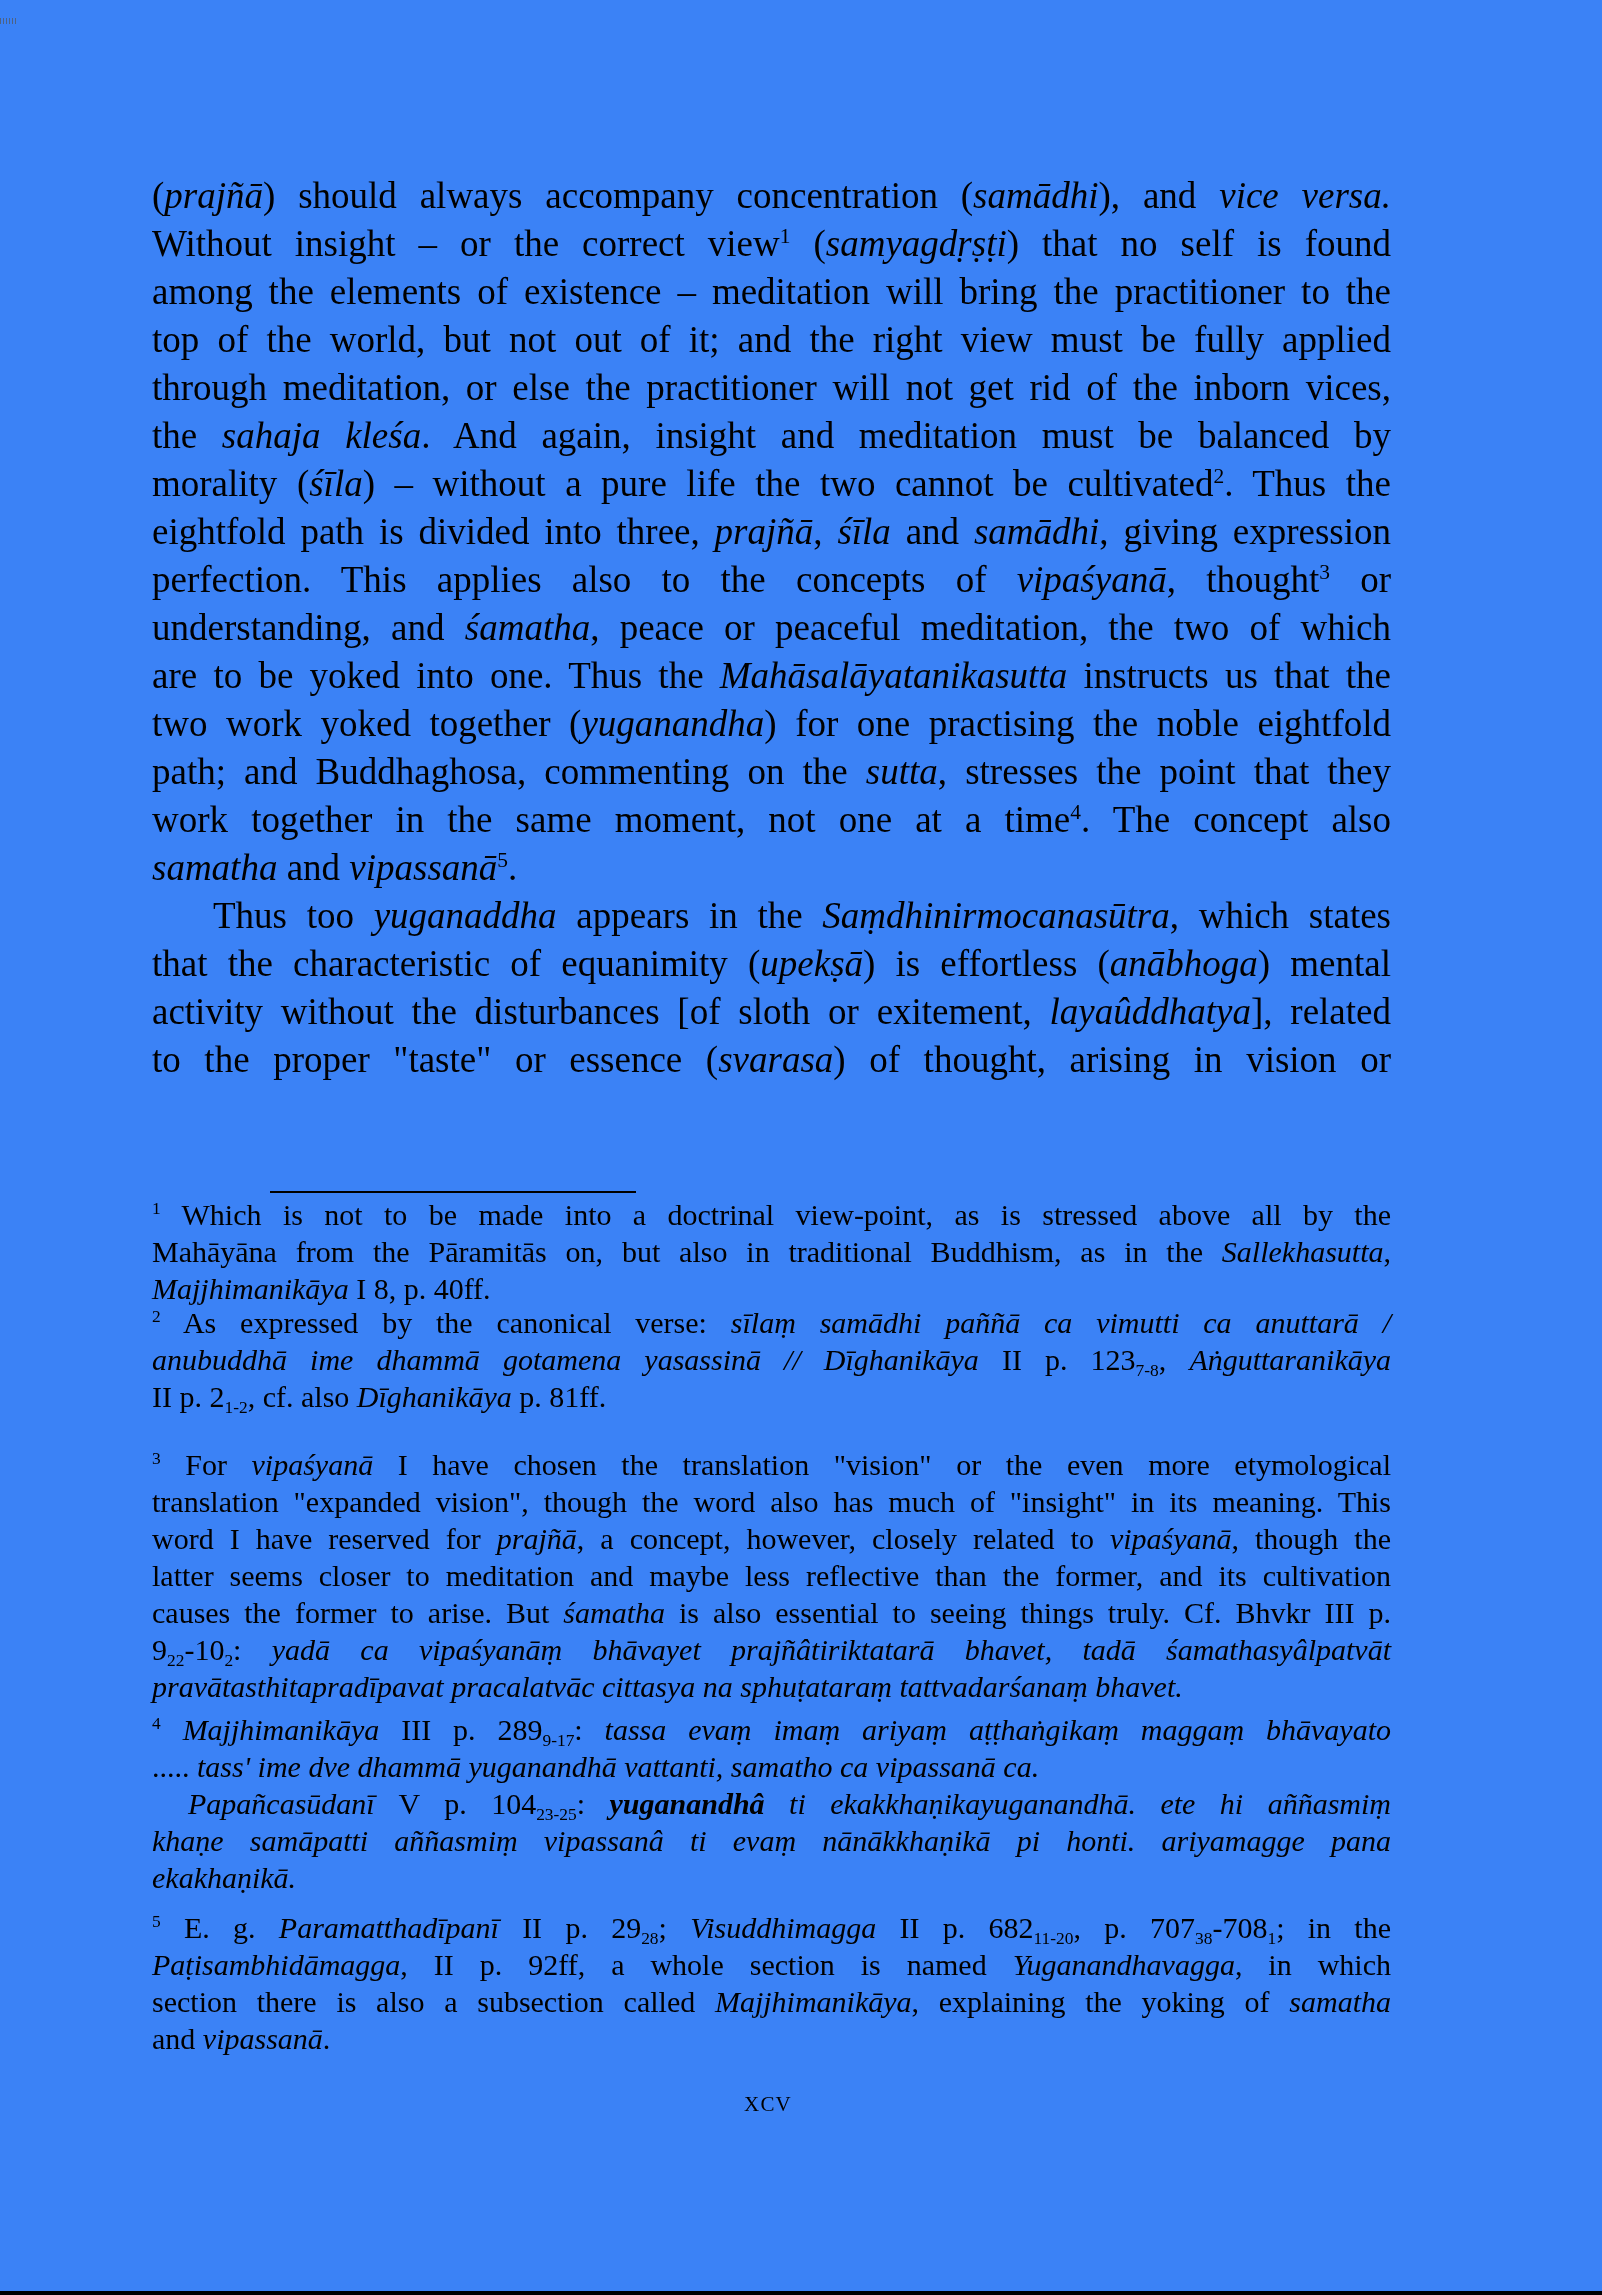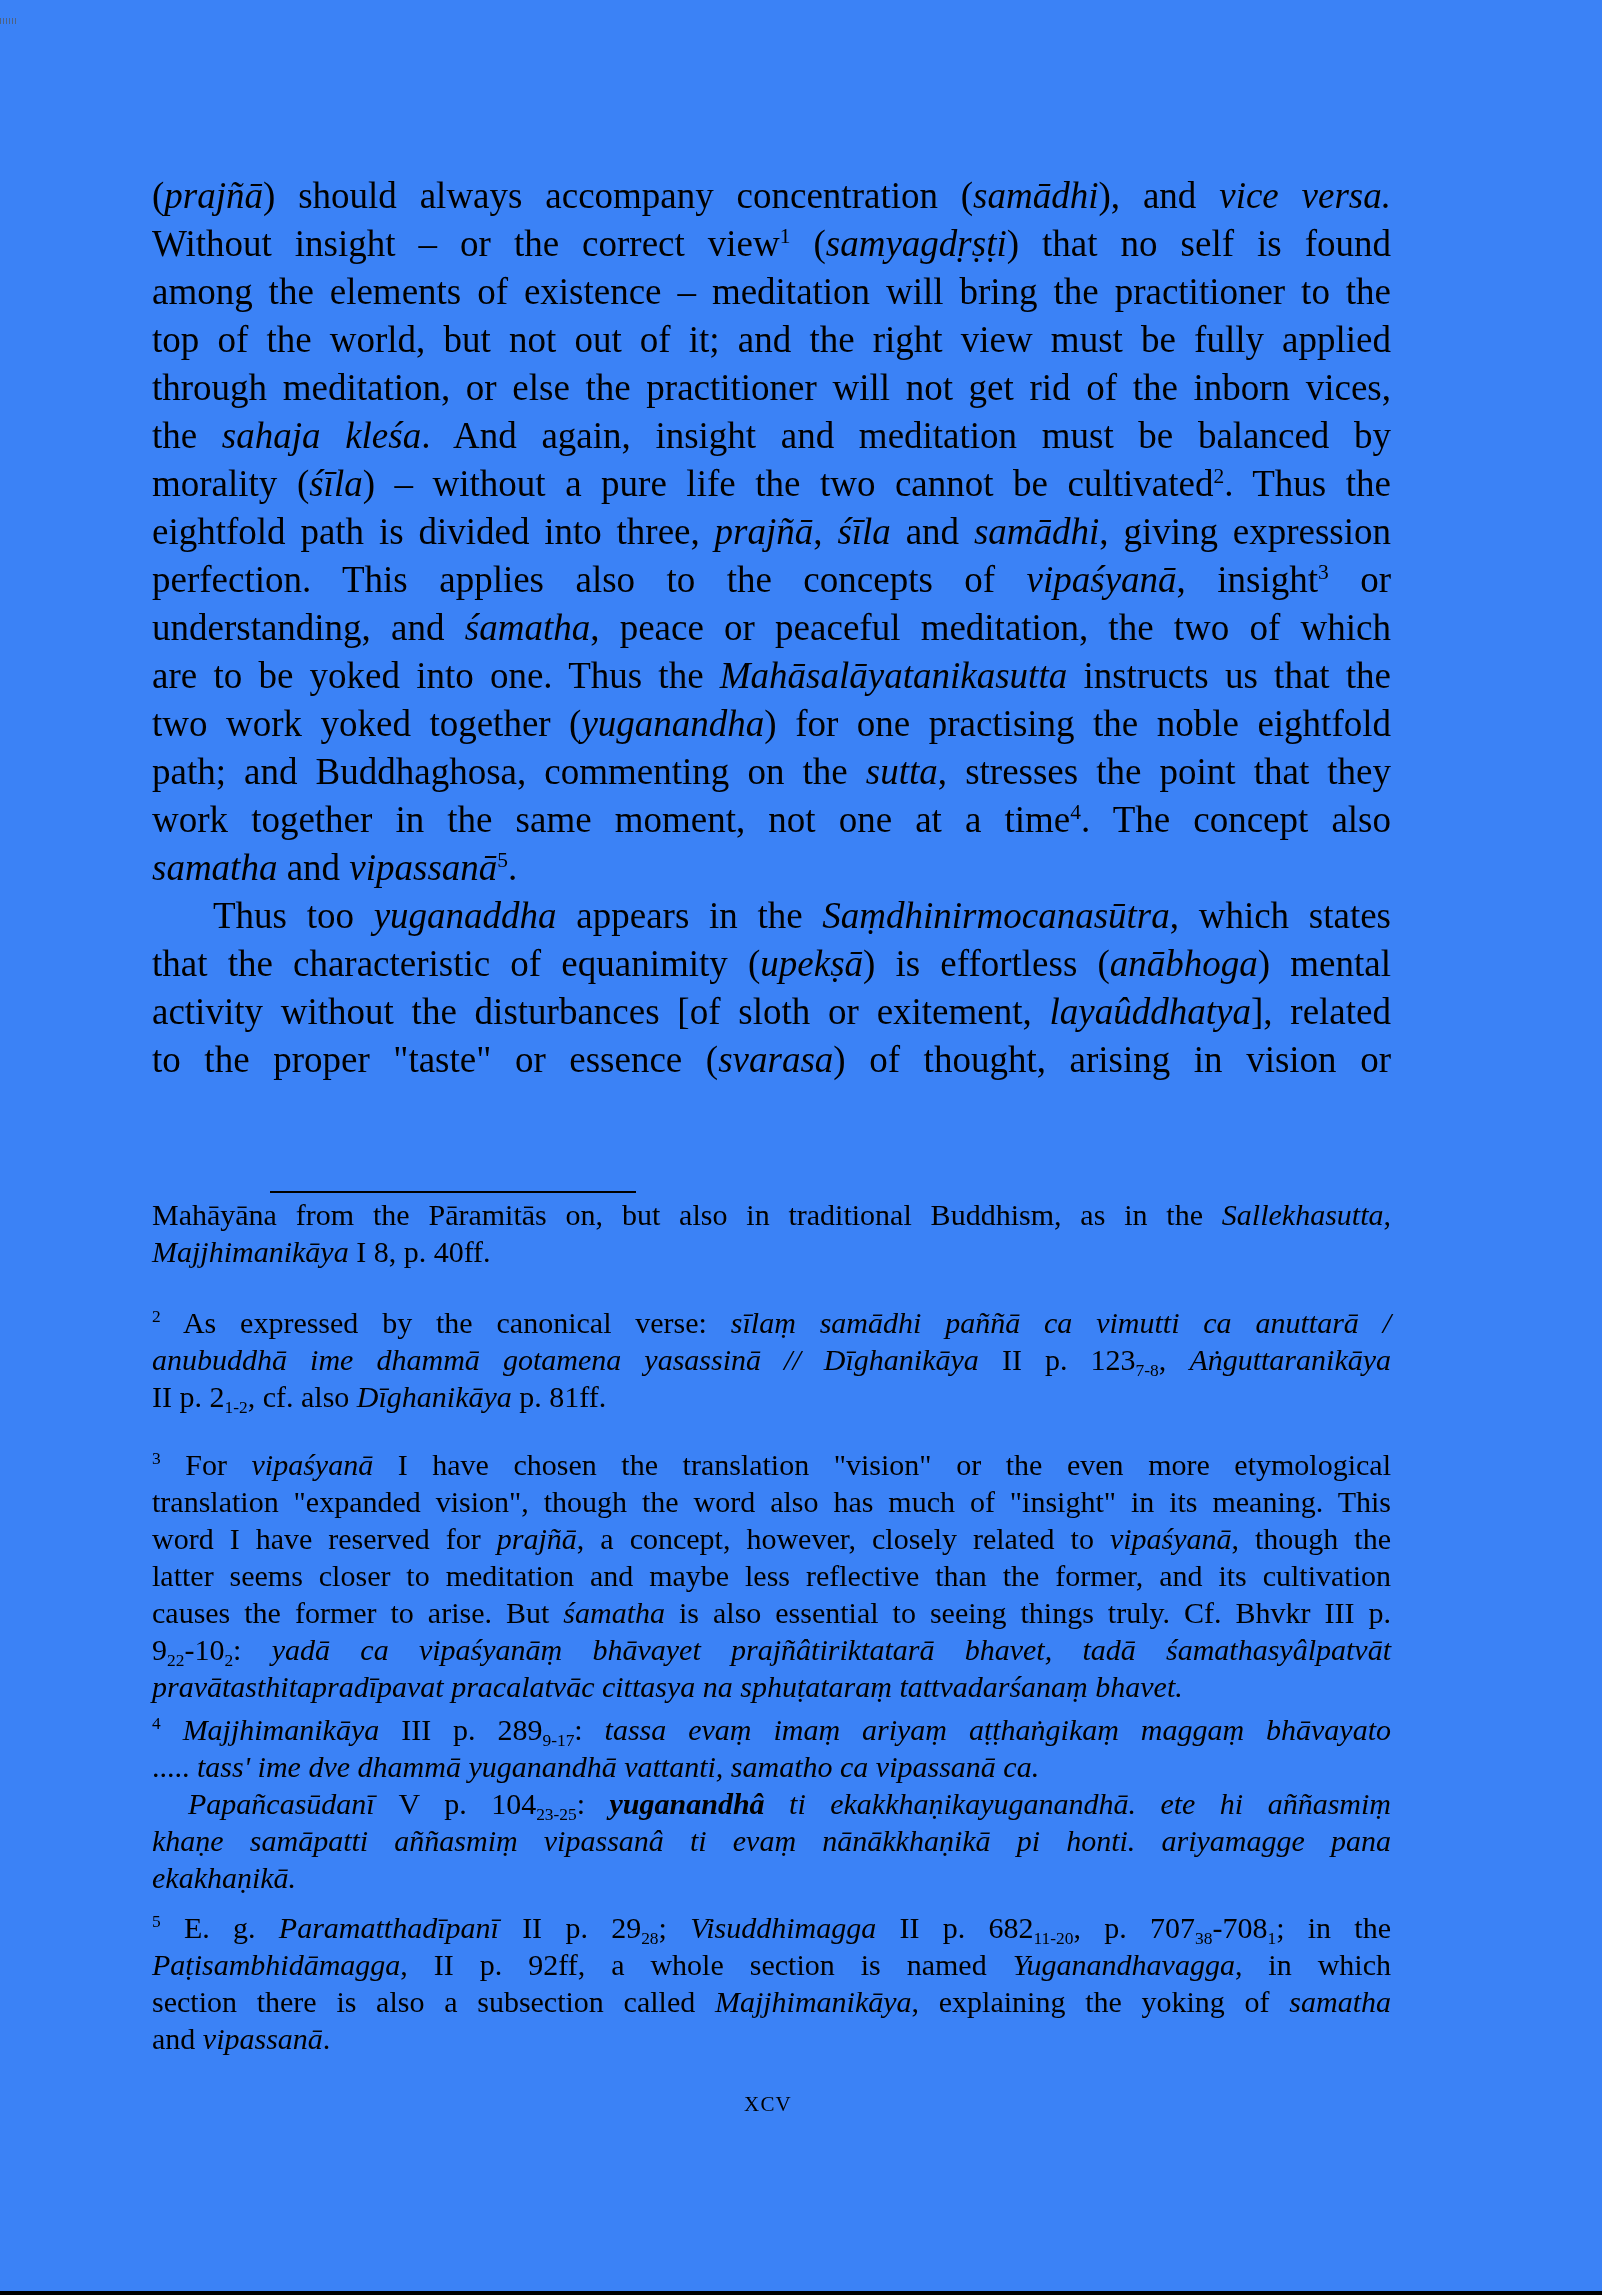--- a/index.html
+++ b/index.html
@@ -37,37 +37,38 @@
 
   <div class="block body-text" id="body-text">
       <span class="line"><span>(</span><span class="it">prajñā</span><span>) should always accompany concentration (</span><span class="it">samādhi</span><span>), and </span><span class="it">vice versa.</span></span>
       <span class="line"><span>Without insight – or the correct view</span><sup>1</sup><span> (</span><span class="it">samyagdṛṣṭi</span><span>) that no self is found</span></span>
       <span class="line"><span>among the elements of existence – meditation will bring the practitioner to the</span></span>
       <span class="line"><span>top of the world, but not out of it; and the right view must be fully applied</span></span>
       <span class="line"><span>through meditation, or else the practitioner will not get rid of the inborn vices,</span></span>
       <span class="line"><span>the </span><span class="it">sahaja kleśa</span><span>. And again, insight and meditation must be balanced by</span></span>
       <span class="line"><span>morality (</span><span class="it">śīla</span><span>) – without a pure life the two cannot be cultivated</span><sup>2</sup><span>. Thus the</span></span>
       <span class="line"><span>eightfold path is divided into three, </span><span class="it">prajñā</span><span>, </span><span class="it">śīla</span><span> and </span><span class="it">samādhi</span><span>, giving expression</span></span>
-      <span class="line"><span>perfection. This applies also to the concepts of </span><span class="it">vipaśyanā</span><span>, insight</span><sup>3</sup><span> or</span></span>
+      <span class="line"><span>perfection. This applies also to the concepts of </span><span class="it">vipaśyanā</span><span>, thought</span><sup>3</sup><span> or</span></span>
       <span class="line"><span>understanding, and </span><span class="it">śamatha</span><span>, peace or peaceful meditation, the two of which</span></span>
       <span class="line"><span>are to be yoked into one. Thus the </span><span class="it">Mahāsalāyatanikasutta</span><span> instructs us that the</span></span>
       <span class="line"><span>two work yoked together (</span><span class="it">yuganandha</span><span>) for one practising the noble eightfold</span></span>
       <span class="line"><span>path; and Buddhaghosa, commenting on the </span><span class="it">sutta</span><span>, stresses the point that they</span></span>
       <span class="line"><span>work together in the same moment, not one at a time</span><sup>4</sup><span>. The concept also</span></span>
       <span class="line last"><span class="it">samatha</span><span> and </span><span class="it">vipassanā</span><sup>5</sup><span>.</span></span>
       <span class="line indent"><span>Thus too </span><span class="it">yuganaddha</span><span> appears in the </span><span class="it">Saṃdhinirmocanasūtra</span><span>, which states</span></span>
       <span class="line"><span>that the characteristic of equanimity (</span><span class="it">upekṣā</span><span>) is effortless (</span><span class="it">anābhoga</span><span>) mental</span></span>
       <span class="line"><span>activity without the disturbances [of sloth or exitement, </span><span class="it">layaûddhatya</span><span>], related</span></span>
       <span class="line"><span>to the proper "taste" or essence (</span><span class="it">svarasa</span><span>) of thought, arising in vision or</span></span>
     </div>
 
   <div class="rule"></div>
 
   <div id="footnotes">
       <div class="fn-block fn" style="top: 1196px;">
+        <span class="line"><sup>1</sup><span> Which is not to be made into a doctrinal view-point, as is stressed above all by the</span></span>
         <span class="line"><span>Mahāyāna from the Pāramitās on, but also in traditional Buddhism, as in the </span><span class="it">Sallekhasutta</span><span>,</span></span>
         <span class="line last"><span class="it">Majjhimanikāya</span><span> I 8, p. 40ff.</span></span>
       </div>
       <div class="fn-block fn" style="top: 1304px;">
         <span class="line"><sup>2</sup><span> As expressed by the canonical verse: </span><span class="it">sīlaṃ samādhi paññā ca vimutti ca anuttarā /</span></span>
         <span class="line"><span class="it">anubuddhā ime dhammā gotamena yasassinā //</span><span> </span><span class="it">Dīghanikāya</span><span> II p. 123</span><sub>7-8</sub><span>, </span><span class="it">Aṅguttaranikāya</span></span>
         <span class="line last"><span>II p. 2</span><sub>1-2</sub><span>, cf. also </span><span class="it">Dīghanikāya</span><span> p. 81ff.</span></span>
       </div>
       <div class="fn-block fn" style="top: 1446px;">
         <span class="line"><sup>3</sup><span> For </span><span class="it">vipaśyanā</span><span> I have chosen the translation "vision" or the even more etymological</span></span>

